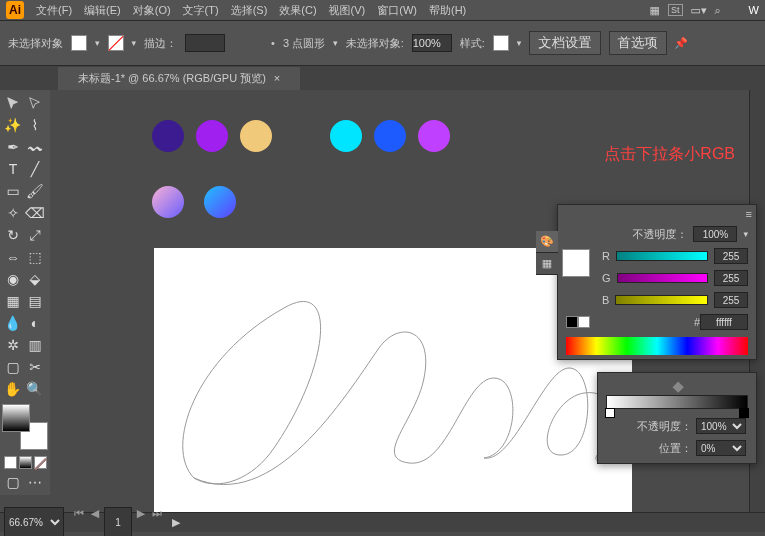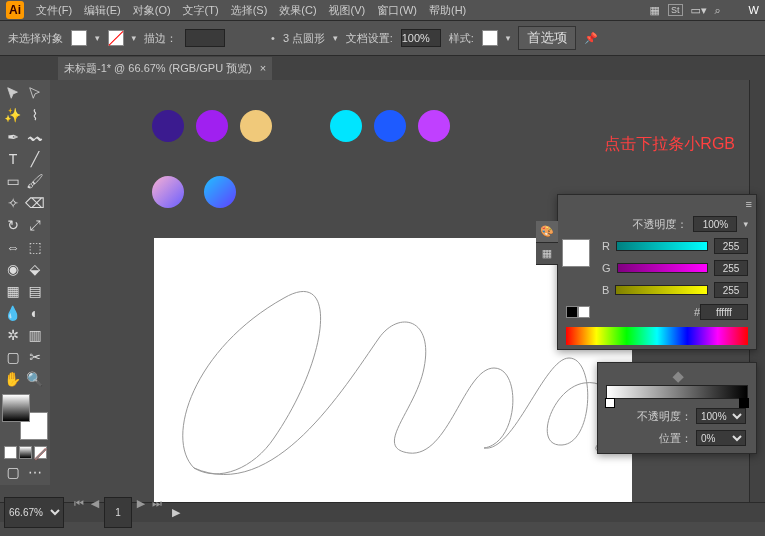--- a/index.html
+++ b/index.html
@@ -1,26 +1,26 @@
 <!DOCTYPE html>
 <html><head>
 <meta charset="utf-8">
 <style>
 *{margin:0;padding:0;box-sizing:border-box;font-family:"Microsoft YaHei",sans-serif}
 body{background:#4a4a4a;color:#ccc;font-size:11px;width:765px;height:536px;overflow:hidden;position:relative}
 .menubar{background:#535353;height:20px;display:flex;align-items:center;padding:0 6px;gap:12px}
 .menubar .logo{width:18px;height:18px;background:#ff9a00;border-radius:3px;display:flex;align-items:center;justify-content:center;color:#330000;font-weight:bold;font-size:12px}
 .menubar span{cursor:default}
 .menubar .right{margin-left:auto;display:flex;gap:8px;align-items:center}
-.optbar{background:#535353;height:36px;display:flex;align-items:center;padding:4px 8px;gap:8px;border-top:1px solid #2a2a2a;border-bottom:1px solid #2a2a2a}
+.optbar{background:#535353;height:46px;display:flex;align-items:center;padding:4px 8px;gap:8px;border-top:1px solid #2a2a2a;border-bottom:1px solid #2a2a2a}
 .optbar .swatch{width:16px;height:16px;border:1px solid #888}
 .optbar select,.optbar input{background:#3a3a3a;color:#ddd;border:1px solid #222;font-size:11px;height:18px}
 .optbar .btn{background:#5a5a5a;border:1px solid #333;padding:2px 8px;color:#ddd;cursor:pointer}
 .tabbar{background:#424242;height:24px;display:flex;align-items:center;padding-left:58px}
-.tabbar .tab{background:#535353;padding:4px 6px;display:flex;align-items:center;gap:8px;font-size:11px}
+.tabbar .tab{background:#535353;padding:4px 20px;display:flex;align-items:center;gap:8px;font-size:11px}
 .tabbar .tab .x{cursor:pointer}
 .main{position:relative;height:442px;background:#4a4a4a}
 .toolbox{position:absolute;left:0;top:0;width:50px;background:#535353;display:flex;flex-wrap:wrap;padding:2px}
 .toolbox .tool{width:22px;height:22px;display:flex;align-items:center;justify-content:center;color:#ddd;cursor:pointer;font-size:14px}
 .toolbox .tool svg{width:14px;height:14px;fill:#ccc;stroke:#ccc}
 .toolbox .fillstroke{width:46px;height:46px;position:relative;margin:4px 0}
 .toolbox .fillstroke .fg{position:absolute;top:0;left:0;width:28px;height:28px;background:linear-gradient(#fff,#000);border:1px solid #888}
 .toolbox .fillstroke .bg{position:absolute;bottom:0;right:0;width:28px;height:28px;background:#fff;border:1px solid #888}
 .toolbox .minis{display:flex;gap:2px;margin:2px}
 .toolbox .minis div{width:13px;height:13px;border:1px solid #888}
@@ -84,25 +84,26 @@
   <div class="swatch" style="background:#fff;position:relative">
       <div style="position:absolute;width:140%;height:1px;background:red;top:50%;left:-20%;transform:rotate(-45deg)"></div>
     </div>
     <span style="font-size:9px">▾</span>
   <span>描边：</span>
   <input style="width: 40px;" value="">
   <span style="width:30px"></span>
   <span>•</span>
   <span>3 点圆形</span>
     <span style="font-size:9px">▾</span>
-  <span>文档设置:</span>
+  <span>未选择对象:</span>
   <input style="width: 40px;" value="100%">
   <span>样式:</span>
   <div class="swatch" style="background:#fff"></div>
     <span style="font-size:9px">▾</span>
+  <button class="btn">文档设置</button>
   <button class="btn">首选项</button>
   <span>📌</span>
 </div>
 
 <div class="tabbar">
   <div class="tab">
     <span>未标题-1* @ 66.67% (RGB/GPU 预览)</span>
     <span class="x">×</span>
   </div>
 </div>

